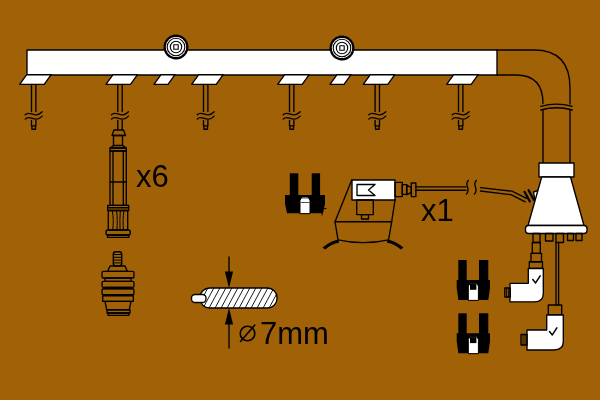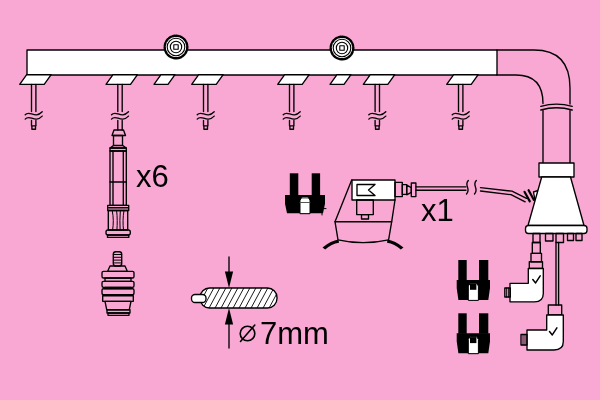--- a/index.html
+++ b/index.html
@@ -1,16 +1,16 @@
 <!DOCTYPE html>
 <html><head>
 <meta charset="utf-8">
 <style>
   html,body{margin:0;padding:0;background:#ffffff;}
-  .stage{width:600px;height:400px;position:relative;background:#f9a8d4;overflow:hidden;}
+  .stage{width:600px;height:400px;position:relative;background:#a16207;overflow:hidden;}
   svg{display:block;}
   text.lbl{font-family:"Liberation Sans", sans-serif;font-size:31px;fill:#000;}
 </style>
 </head>
 <body>
 
 <div class="stage">
 <svg width="600" height="400" viewBox="0 0 600 400">
   <defs>
 

